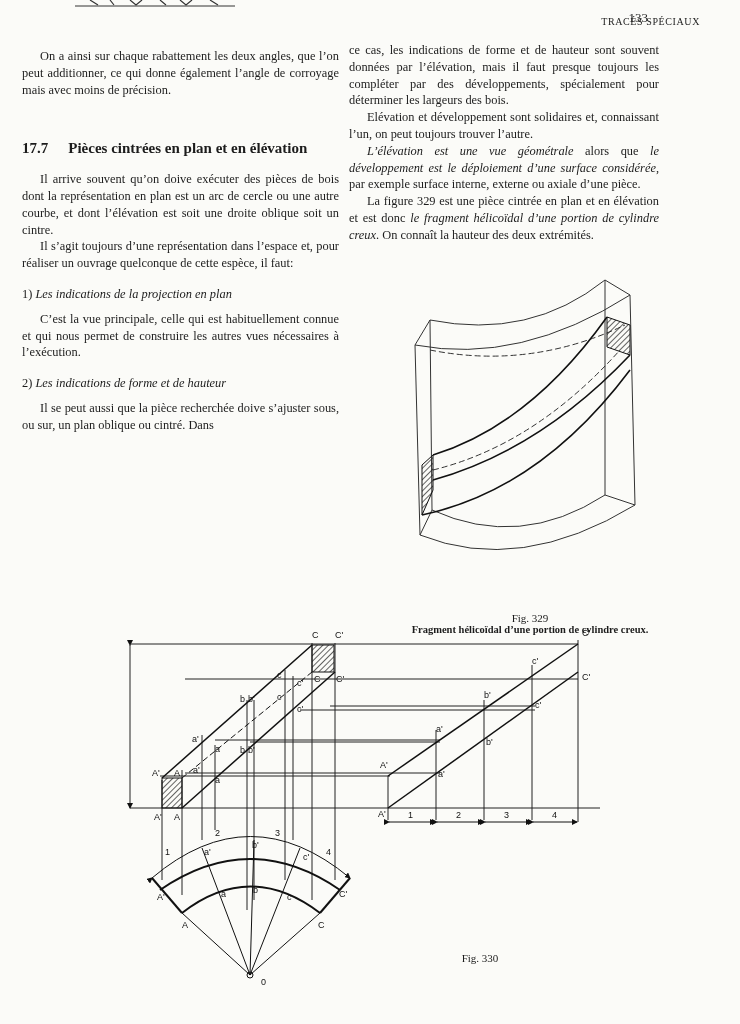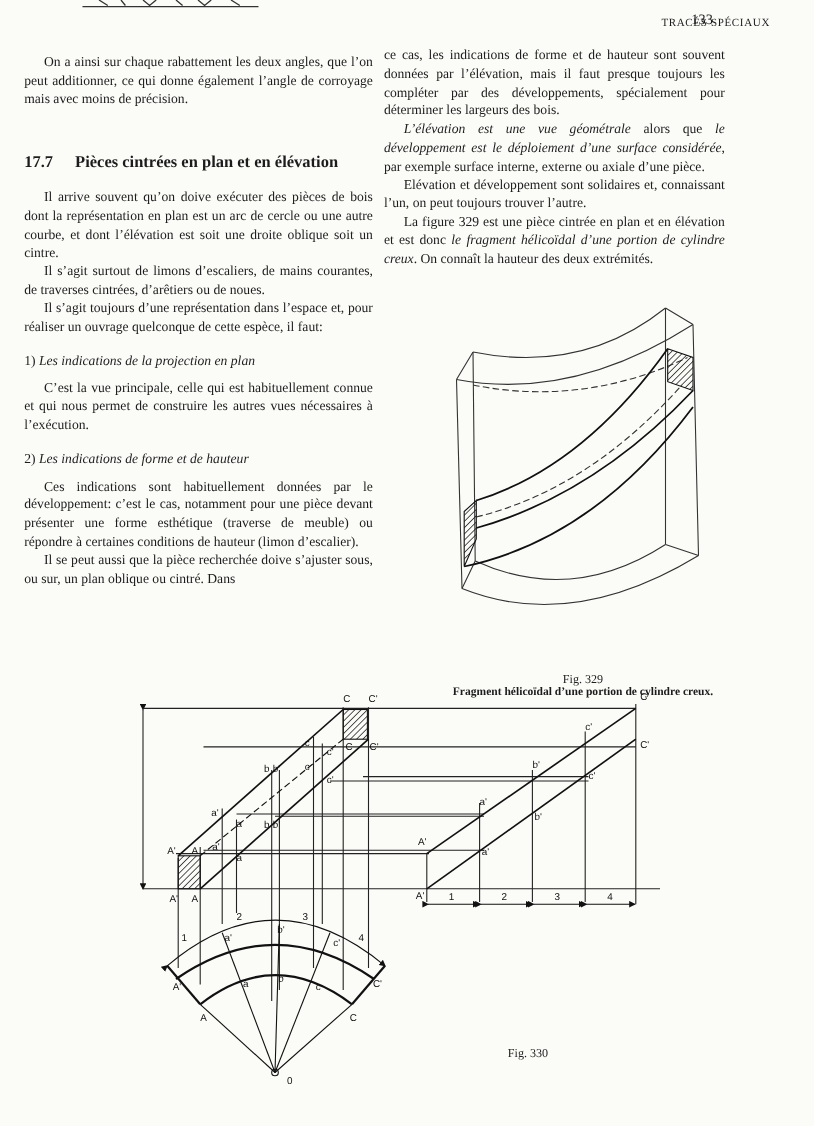--- a/index.html
+++ b/index.html
@@ -46,43 +46,41 @@
 
 <div class="abs col col-left">
   <p class="ind">On a ainsi sur chaque rabattement les deux angles, que l’on peut additionner, ce qui donne également l’angle de corroyage mais avec moins de précision.</p>
   <div style="height:42px"></div>
   <h2 class="sec-title">
     <span>17.7</span>
     <span>Pièces cintrées en plan et en élévation</span>
   </h2>
   <div style="height:14px"></div>
   <p class="ind">Il arrive souvent qu’on doive exécuter des pièces de bois dont la représentation en plan est un arc de cercle ou une autre courbe, et dont l’élévation est soit une droite oblique soit un cintre.</p>
-  <p class="ind">Il s’agit surtout de limons d’escaliers, de mains courantes, de traverses cintrées, d’arêtiers ou de noues.</p>
   <p class="ind">Il s’agit toujours d’une représentation dans l’espace et, pour réaliser un ouvrage quelconque de cette espèce, il faut:</p>
   <div style="height:14px"></div>
   <p class="subhead">
     <span>1)</span>
     <i>Les indications de la projection en plan</i>
   </p>
   <div style="height:8px"></div>
   <p class="ind">C’est la vue principale, celle qui est habituellement connue et qui nous permet de construire les autres vues nécessaires à l’exécution.</p>
   <div style="height:14px"></div>
   <p class="subhead">
     <span>2)</span>
     <i>Les indications de forme et de hauteur</i>
   </p>
   <div style="height:8px"></div>
-  <p class="ind">Ces indications sont habituellement données par le développement: c’est le cas, notamment pour une pièce devant présenter une forme esthétique (traverse de meuble) ou répondre à certaines conditions de hauteur (limon d’escalier).</p>
   <p class="ind">Il se peut aussi que la pièce recherchée doive s’ajuster sous, ou sur, un plan oblique ou cintré. Dans</p>
 </div>
 
 <div class="abs col col-right">
   <p>ce cas, les indications de forme et de hauteur sont souvent données par l’élévation, mais il faut presque toujours les compléter par des développements, spécialement pour déterminer les largeurs des bois.</p>
+  <p class="ind">Elévation et développement sont solidaires et, connaissant l’un, on peut toujours trouver l’autre.</p>
   <p class="ind"><i>L’élévation est une vue géométrale</i><span> alors que </span><i>le développement est le déploiement d’une surface considérée</i><span>, par exemple surface interne, externe ou axiale d’une pièce.</span></p>
-  <p class="ind">Elévation et développement sont solidaires et, connaissant l’un, on peut toujours trouver l’autre.</p>
   <p class="ind"><span>La figure 329 est une pièce cintrée en plan et en élévation et est donc </span><i>le fragment hélicoïdal d’une portion de cylindre creux</i><span>. On connaît la hauteur des deux extrémités.</span></p>
 </div>
 
 <svg class="abs" style="left:400px;top:275px" width="260" height="300" viewBox="0 0 260 300">
   <defs>
     <pattern id="hatch" width="4" height="4" patternUnits="userSpaceOnUse" patternTransform="rotate(45)">
       <line x1="0" y1="0" x2="0" y2="4" stroke="#222" stroke-width="1.4"></line>
     </pattern>
   </defs>
   <g fill="none" stroke="#333" stroke-width="1">

